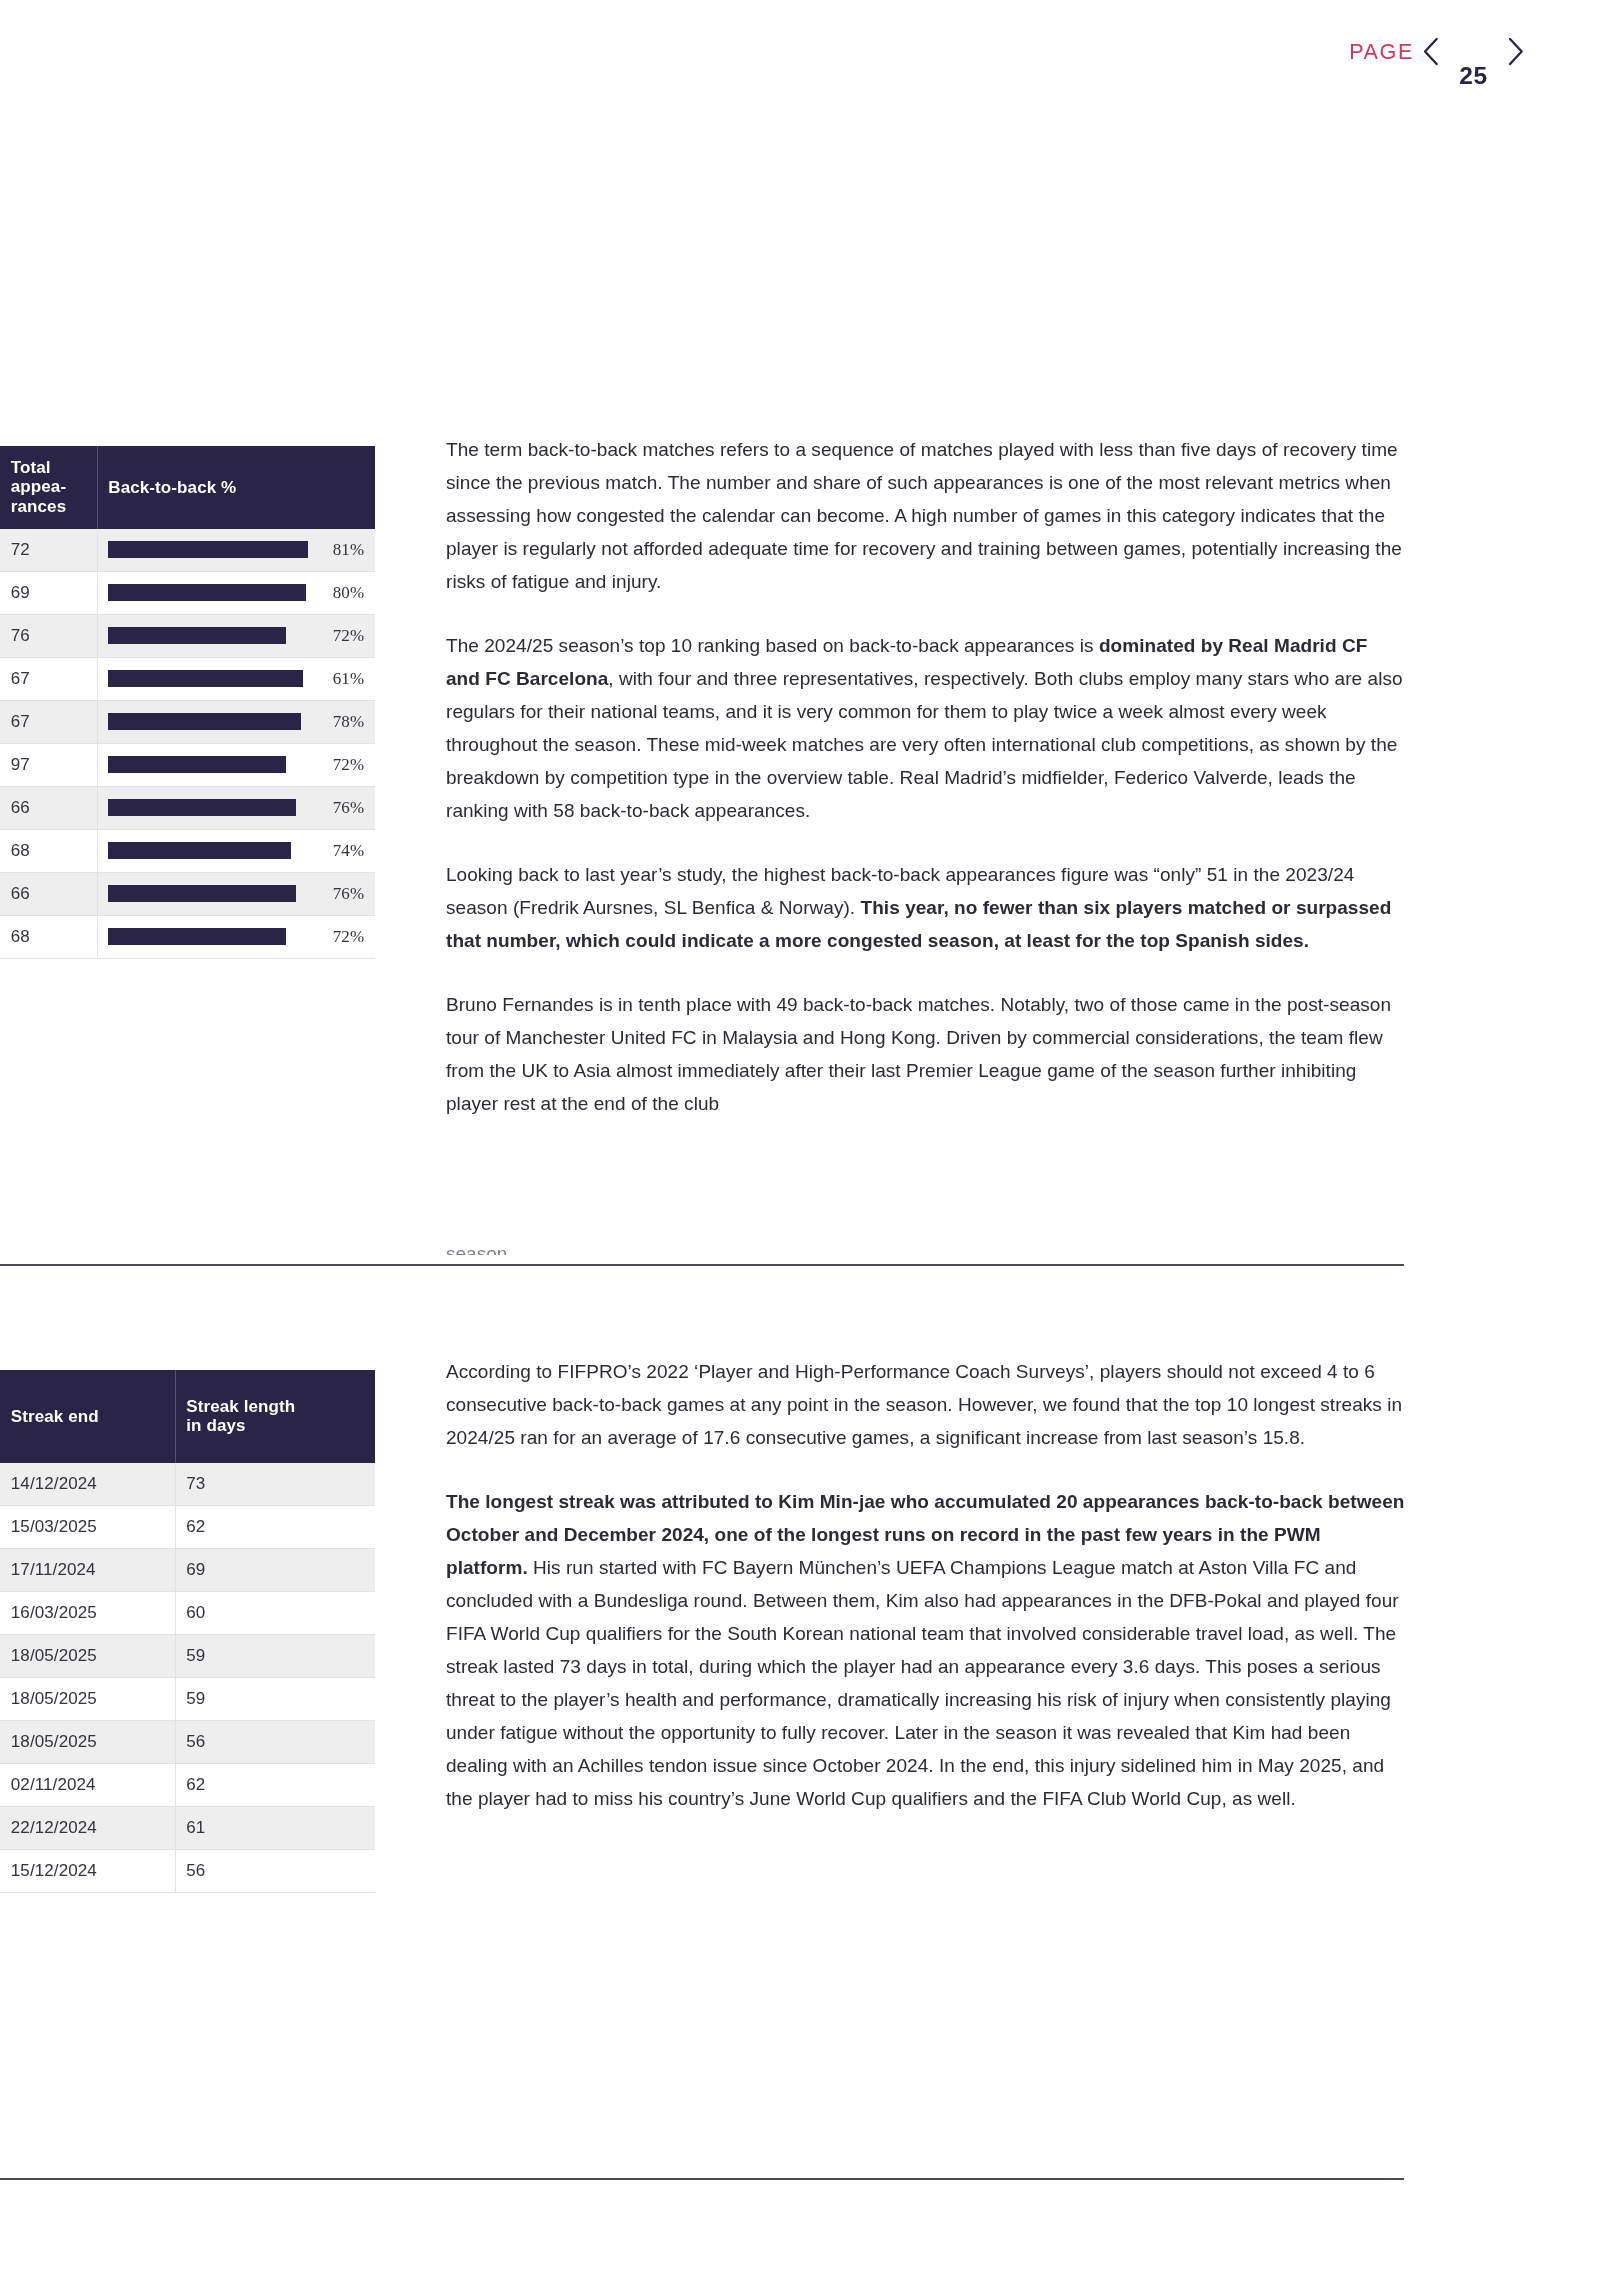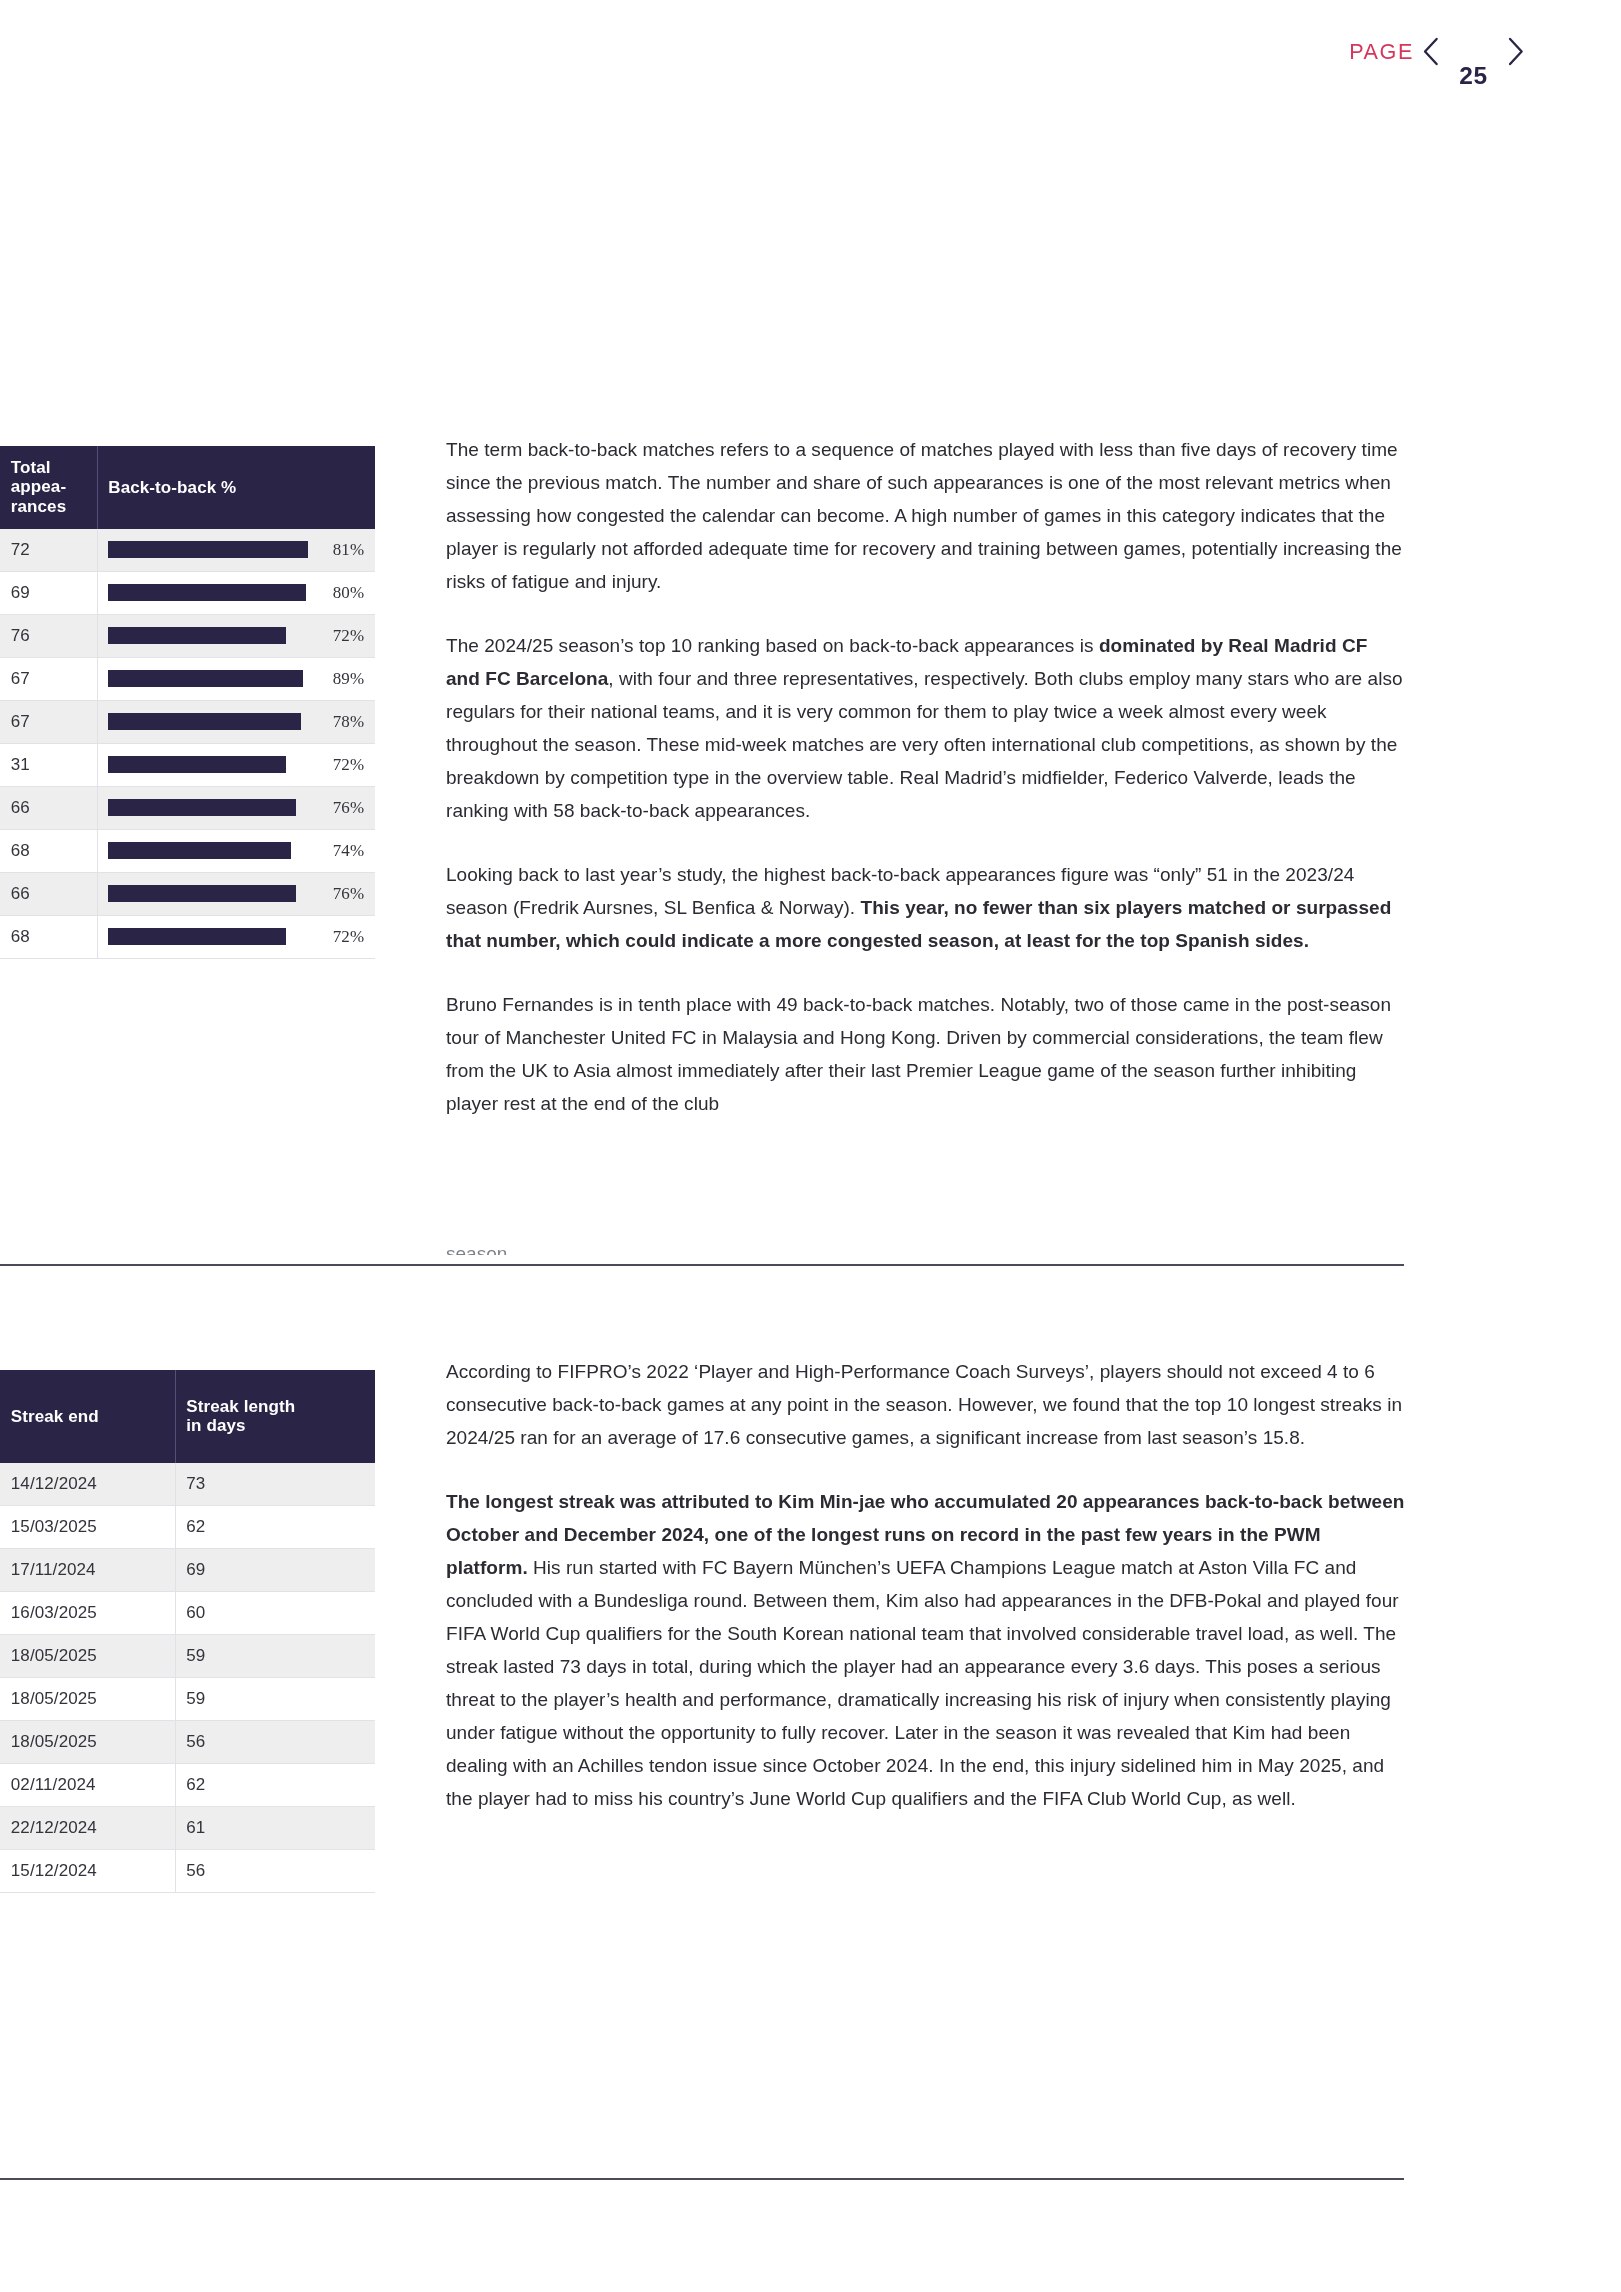--- a/index.html
+++ b/index.html
@@ -222,35 +222,35 @@
             <div class="bar" style="width: 178px;"></div>
             <span class="bar-label">72%</span>
           </div>
         </td>
       </tr>
       <tr>
         <td>67</td>
         <td>
           <div class="bar-cell-inner">
             <div class="bar" style="width: 195px;"></div>
-            <span class="bar-label">89%</span>
+            <span class="bar-label">61%</span>
           </div>
         </td>
       </tr>
       <tr>
         <td>67</td>
         <td>
           <div class="bar-cell-inner">
             <div class="bar" style="width: 193px;"></div>
             <span class="bar-label">78%</span>
           </div>
         </td>
       </tr>
       <tr>
-        <td>31</td>
+        <td>97</td>
         <td>
           <div class="bar-cell-inner">
             <div class="bar" style="width: 178px;"></div>
             <span class="bar-label">72%</span>
           </div>
         </td>
       </tr>
       <tr>
         <td>66</td>
         <td>

